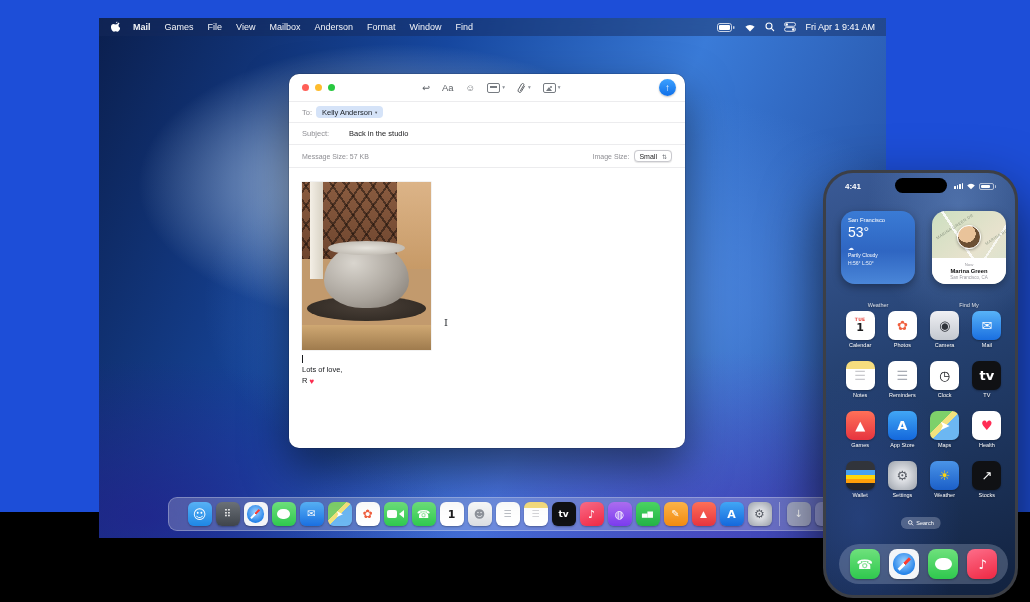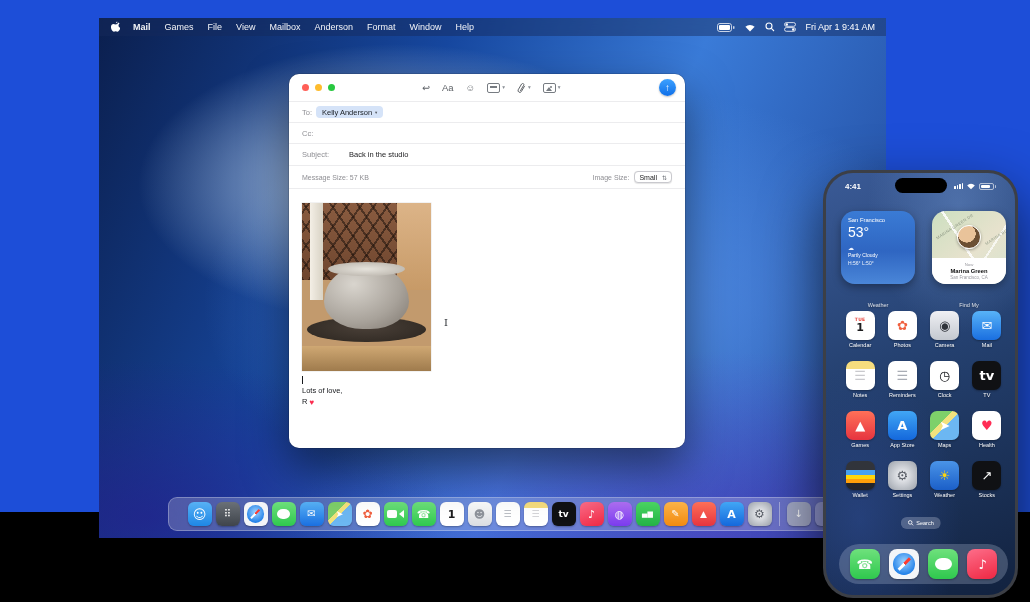--- a/index.html
+++ b/index.html
@@ -191,21 +191,21 @@
       </span>
       <div class="menu-items">
           <div class="menu-item bold">Mail</div>
           <div class="menu-item">Games</div>
           <div class="menu-item">File</div>
           <div class="menu-item">View</div>
           <div class="menu-item">Mailbox</div>
           <div class="menu-item">Anderson</div>
           <div class="menu-item">Format</div>
           <div class="menu-item">Window</div>
-          <div class="menu-item">Help</div>
+          <div class="menu-item">Find</div>
         </div>
       <div class="menubar-status">
         <span style="display:flex">
           <svg width="18" height="9" viewBox="0 0 18 9">
               <rect x="0.5" y="0.5" width="14" height="8" rx="2.2" stroke="rgba(255,255,255,.75)" fill="none"></rect>
               <rect x="2" y="2" width="11" height="5" rx="1" fill="#fff"></rect>
               <rect x="16" y="3" width="1.5" height="3" rx=".7" fill="rgba(255,255,255,.75)"></rect>
             </svg>
         </span>
         <span style="display:flex">
@@ -297,23 +297,20 @@
     </div>
 
     <div class="mw-row row-to">
       <span>To:</span>
       <span class="token">
         <span>Kelly Anderson</span>
         <span class="chev">▾</span>
       </span>
     </div>
 
-    <div class="mw-row row-cc">
-      <span>Cc:</span>
-    </div>
 
     <div class="mw-row row-subject">
       <span>Subject:</span>
       <span class="subject-value">Back in the studio</span>
     </div>
 
     <div class="mw-row row-size">
       <span class="size-left">Message Size: 57 KB</span>
       <span class="size-right">
         <span>Image Size:</span>

